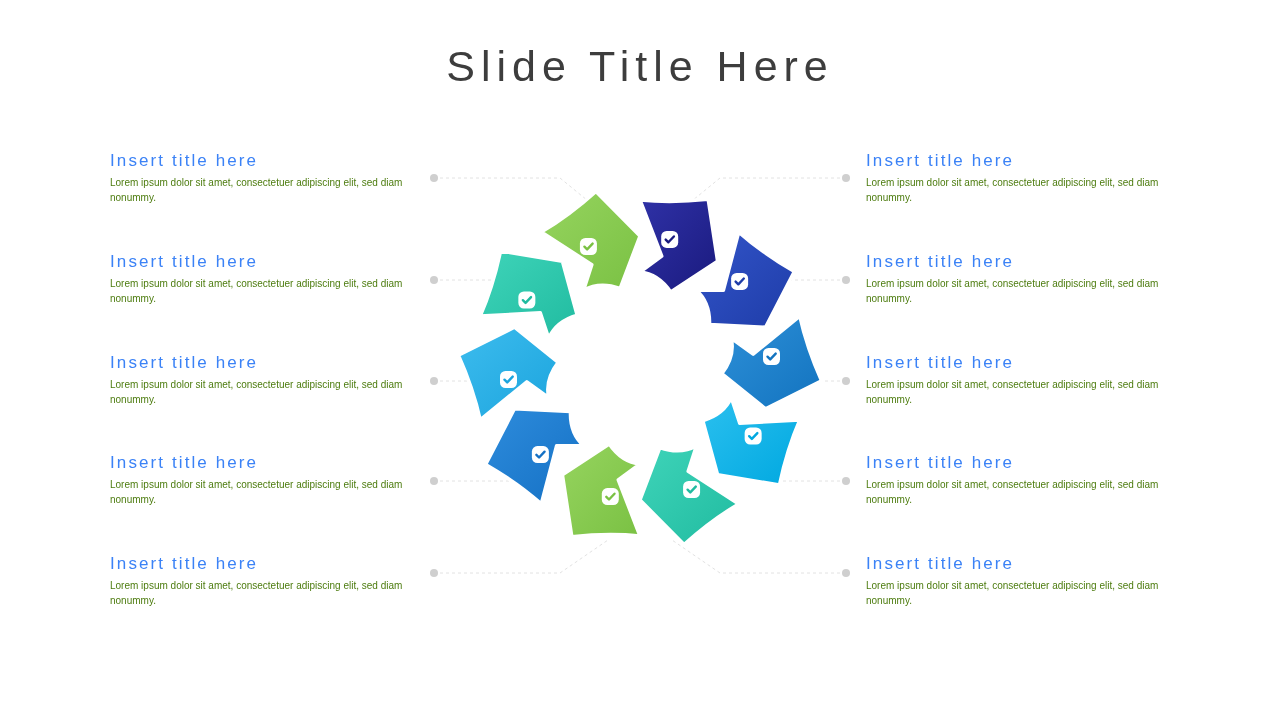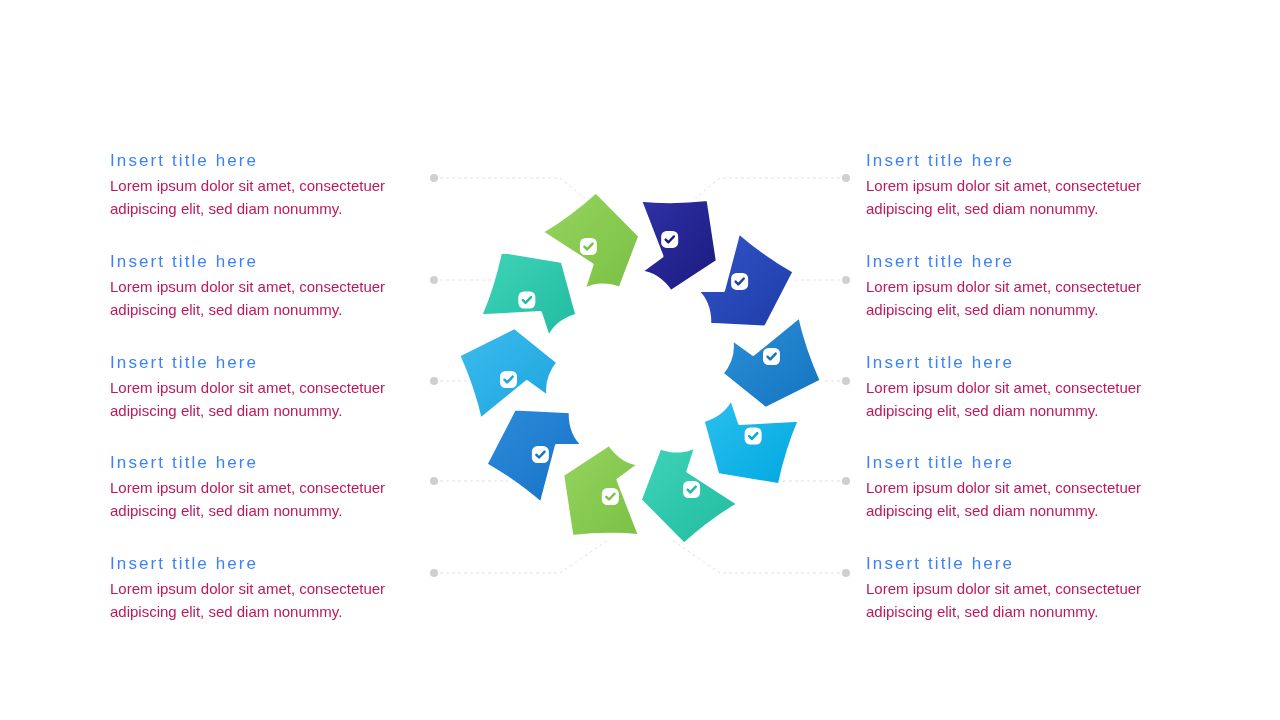--- a/index.html
+++ b/index.html
@@ -42,23 +42,23 @@
   .tb-title {
     font-size: 17px;
     font-weight: 400;
     letter-spacing: 2.1px;
     color: #3b82f6;
     line-height: 1.25;
     margin: 0 0 4px 0;
     white-space: nowrap;
   }
   .tb-body {
-    font-size: 15px;
+    font-size: 10px;
     font-weight: 400;
-    color: #be185d;
+    color: #4d7c0f;
     line-height: 1.52;
     margin: 0;
     width: 298px;
   }
 
   
   #connectors {
     position: absolute;
     left: 0;
     top: 0;
@@ -74,20 +74,21 @@
     top: 168px;
     width: 400px;
     height: 400px;
   }
 </style>
 </head>
 <body>
 
 <div id="slide">
 
+  <div id="slide-title">Slide Title Here</div>
 
   <svg id="connectors" viewBox="0 0 1280 720">
       <g>
         <path d="M 434 178 L 560 178 L 604 214" fill="none" stroke="#e2e2e2" stroke-width="1" stroke-dasharray="3 3"></path>
         <circle cx="434" cy="178" r="4" fill="#cfcfcf"></circle>
       </g>
       <g>
         <path d="M 434 280 L 512 280 L 540 300" fill="none" stroke="#e2e2e2" stroke-width="1" stroke-dasharray="3 3"></path>
         <circle cx="434" cy="280" r="4" fill="#cfcfcf"></circle>
       </g>

